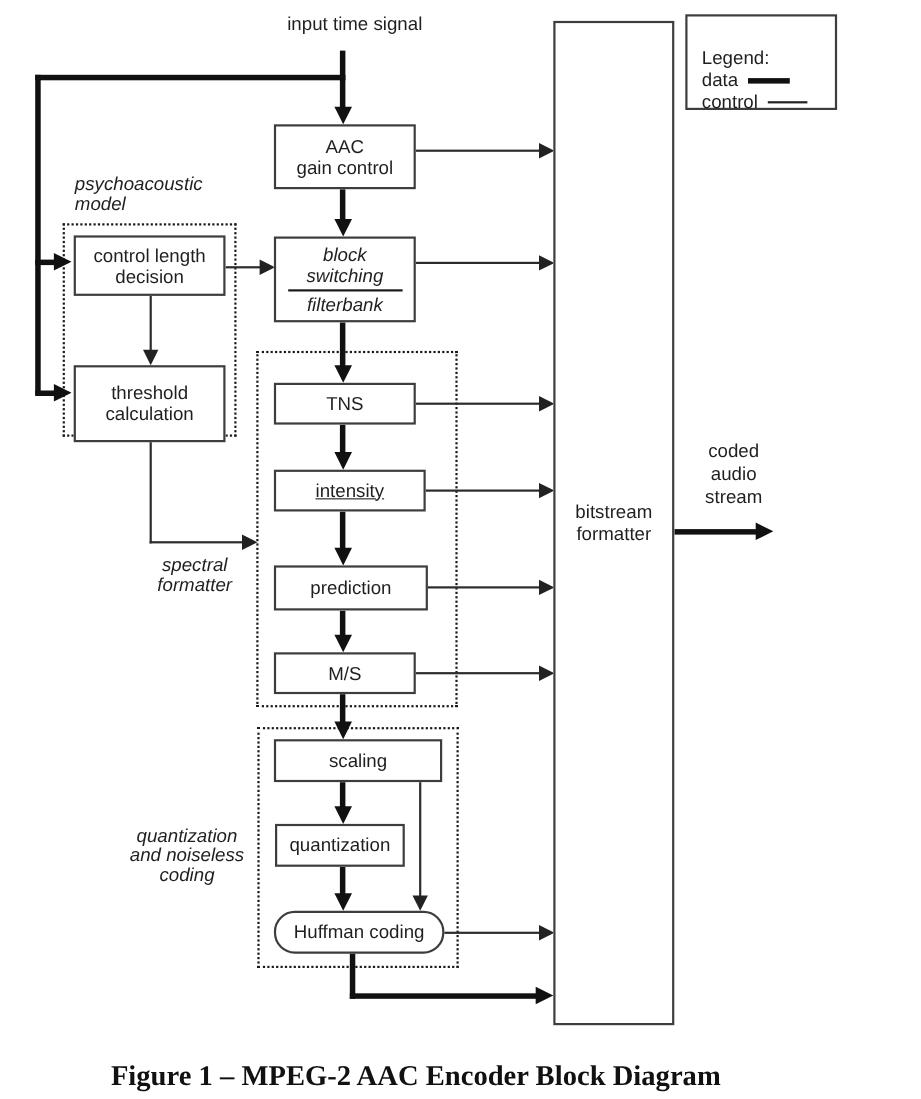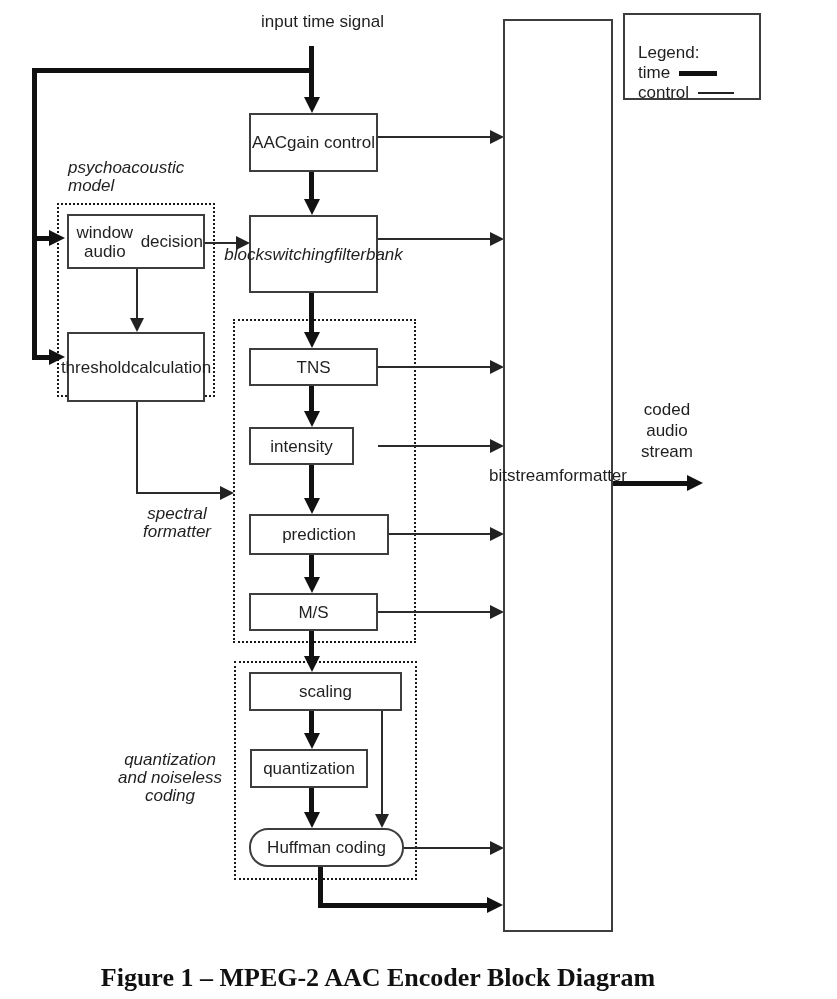--- a/index.html
+++ b/index.html
@@ -11,21 +11,21 @@
   .dl{position:absolute;background:#111;}      
   .cl{position:absolute;background:#2b2b2b;}   
   
   .ah{position:absolute;width:0;height:0;}
   .ah.rd{border-top:8px solid transparent;border-bottom:8px solid transparent;border-left:16px solid #111;}
   .ah.dd{border-left:8px solid transparent;border-right:8px solid transparent;border-top:16px solid #111;}
   .ah.rc{border-top:7px solid transparent;border-bottom:7px solid transparent;border-left:14px solid #222;}
   .ah.dc{border-left:7px solid transparent;border-right:7px solid transparent;border-top:14px solid #222;}
   
   .box{position:absolute;border:2px solid #3d3d3d;background:#fff;box-sizing:border-box;
-       display:flex;flex-direction:row;align-items:center;justify-content:center;
+       display:flex;flex-direction:column;align-items:center;justify-content:center;
        font-size:17px;line-height:19px;text-align:center;}
   .fracline{display:block;width:104px;height:0;border-top:2px solid #1a1a1a;margin:3px 0;}
   
   .lbl{position:absolute;font-size:17px;line-height:18px;text-align:center;}
   .it{font-style:italic;}
   
   .legend{position:absolute;border:2px solid #3d3d3d;box-sizing:border-box;background:#fff;
           font-size:17px;line-height:20px;padding:28px 0 0 13px;}
   .lrow{display:flex;align-items:center;gap:9px;}
   .samp-data{display:inline-block;width:38px;height:5px;background:#111;}
@@ -106,34 +106,34 @@
   </div>
 
   <div class="box" style="left:249px;top:215px;width:129px;height:78px;font-style:italic;">
     <span>block</span>
     <span>switching</span>
     <span class="fracline"></span>
     <span>filterbank</span>
   </div>
 
   <div class="box" style="left:67px;top:214px;width:138px;height:55px;">
-    <span>window audio</span>
+    <span>control length</span>
     <span>decision</span>
   </div>
 
   <div class="box" style="left:67px;top:332px;width:138px;height:70px;">
     <span>threshold</span>
     <span>calculation</span>
   </div>
 
   <div class="box" style="left:249px;top:348px;width:129px;height:38px;">
     <span>TNS</span>
   </div>
 
-  <div class="box" style="left:249px;top:427px;width:105px;height:38px;">
+  <div class="box" style="left:249px;top:427px;width:138px;height:38px;text-decoration:underline;">
     <span>intensity</span>
   </div>
 
   <div class="box" style="left:249px;top:514px;width:140px;height:41px;">
     <span>prediction</span>
   </div>
 
   <div class="box" style="left:249px;top:593px;width:129px;height:38px;">
     <span>M/S</span>
   </div>
@@ -175,21 +175,21 @@
 
   <div class="lbl" style="left:622px;top:399px;width:90px;line-height:21px;">
     <div>coded</div>
     <div>audio</div>
     <div>stream</div>
   </div>
 
   <div class="legend" style="left:623px;top:13px;width:138px;height:87px;">
     <div>Legend:</div>
     <div class="lrow">
-      <span>time</span>
+      <span>data</span>
       <span class="samp-data"></span>
     </div>
     <div class="lrow">
       <span>control</span>
       <span class="samp-ctl"></span>
     </div>
   </div>
 
   <div class="caption" style="left:20px;top:963px;width:716px;">Figure 1 – MPEG-2 AAC Encoder Block Diagram</div>
 

